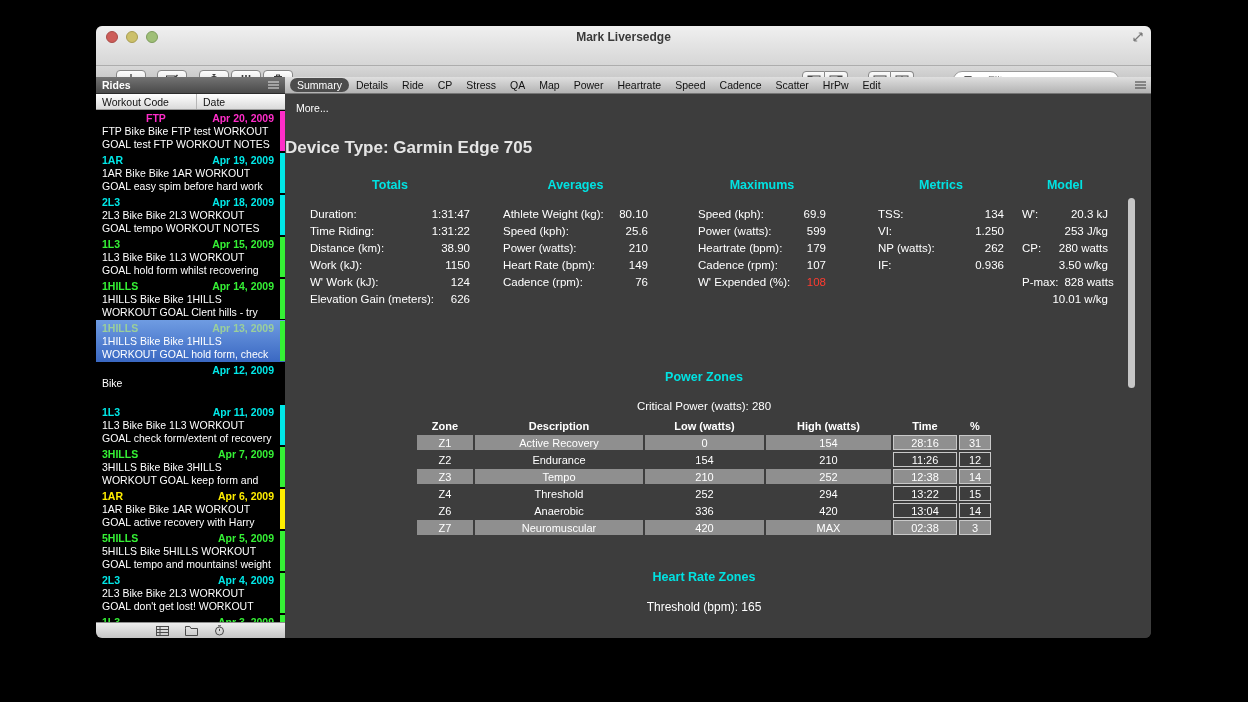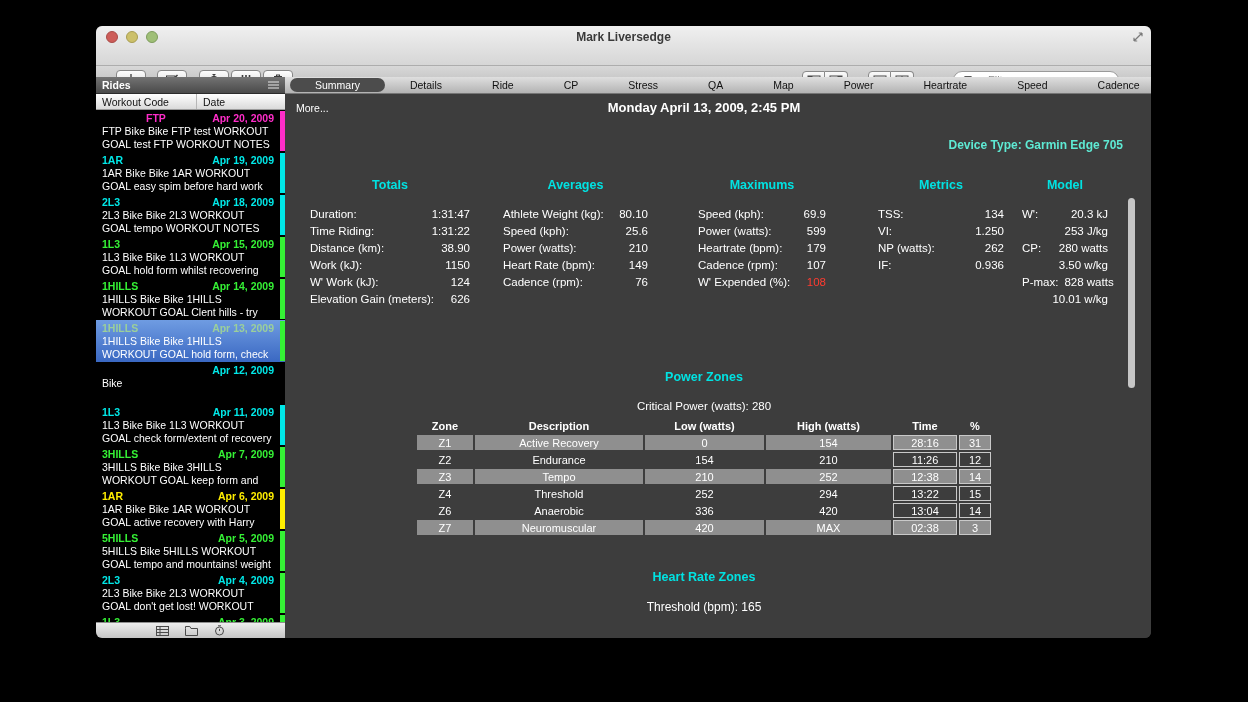--- a/index.html
+++ b/index.html
@@ -55,28 +55,28 @@
   .ride .r1 { display:flex; justify-content:space-between; font-size:10.5px; font-weight:bold; line-height:13px; }
   .ride .txt { font-size:10.5px; color:#fff; line-height:13px; white-space:nowrap; overflow:hidden; }
   .ride .strip { position:absolute; right:0; top:1px; bottom:1px; width:5px; }
   .sb-footer { height:16px; background:linear-gradient(#ededed,#c5c5c5); border-top:1px solid #8e8e8e;
                display:flex; align-items:center; justify-content:center; gap:16px; }
 
   
   .main { flex:1; min-width:0; display:flex; flex-direction:column; }
   .main-tabs { height:17px; background:linear-gradient(#dfdfdf,#b3b3b3); border-bottom:1px solid #757575;
                display:flex; align-items:center; padding:0 5px; font-size:10.5px; color:#111; }
-  .mtab { padding:1px 25px; border-radius:8px; white-space:nowrap; }
+  .mtab { padding:1px 7px; border-radius:8px; white-space:nowrap; }
   .mtab.selected { background:#4c4c4c; color:#fff; }
   .main-tabs .burger { margin-left:auto; }
   .main-body { flex:1; position:relative; background:#3d3d3d; overflow:hidden; color:#fff; }
 
   .more-btn { position:absolute; left:11px; top:8px; font-size:10.5px; color:#fff; }
   .ride-title { position:absolute; left:0; right:28px; top:6px; text-align:center; font-size:13px; font-weight:bold; }
-  .device { position:absolute; left:0; right:28px; top:44px; text-align:right; font-size:12px; font-weight:bold; color:#5eead4; }
+  .device { position:absolute; left:0; right:28px; top:44px; text-align:left; font-size:17px; font-weight:bold; color:#e5e5e5; }
 
   .sumcol { position:absolute; top:84px; }
   .sumcol h3 { text-align:center; font-size:12.5px; font-weight:bold; color:#00e2e2; margin-bottom:14px; }
   .srow { display:flex; justify-content:space-between; font-size:11.5px; line-height:17px; white-space:nowrap; gap:6px; }
   .sc0 { left:25px;  width:160px; }
   .sc1 { left:218px; width:145px; }
   .sc2 { left:413px; width:128px; }
   .sc3 { left:593px; width:126px; }
   .sc4 { left:737px; width:86px; }
 
@@ -386,21 +386,20 @@
         <span class="mtab">Edit</span>
         <span class="burger">
           <svg width="11" height="8" viewBox="0 0 11 8">
               <path d="M0 1h11M0 4h11M0 7h11" stroke="#3c3c3c" stroke-width="1.2"></path>
             </svg>
         </span>
       </div>
 
       <div class="main-body">
         <span class="more-btn">More...</span>
-        <div class="ride-title">Monday April 13, 2009, 2:45 PM</div>
         <div class="device">Device Type: Garmin Edge 705</div>
 
         <div class="sumcol sc0">
           <h3>Totals</h3>
           <div class="srow">
               <span>Duration:</span>
               <span>1:31:47</span>
             </div>
           <div class="srow">
               <span>Time Riding:</span>

